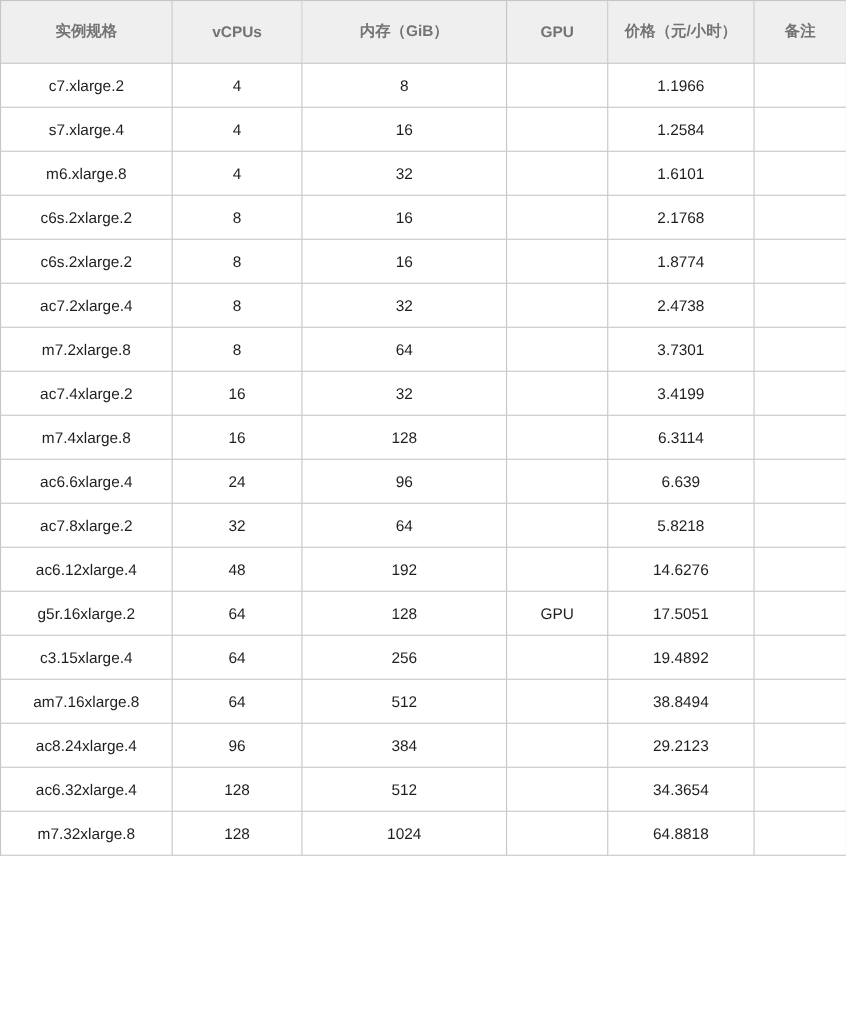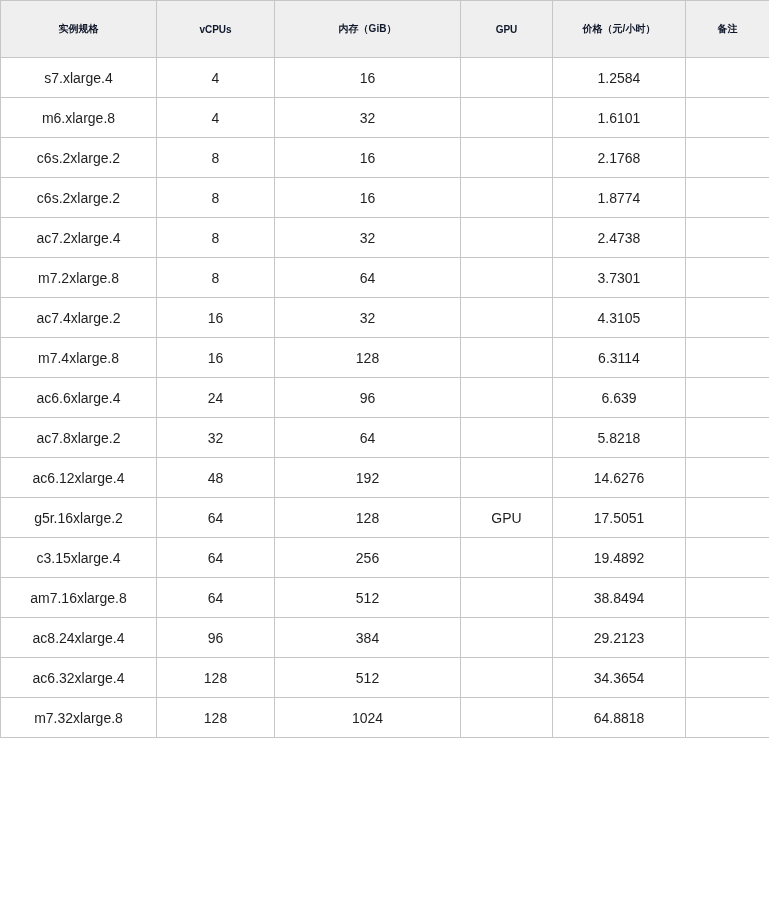--- a/index.html
+++ b/index.html
@@ -37,23 +37,23 @@
     text-align: center;
     vertical-align: middle;
     padding: 0 4px;
     overflow: hidden;
     white-space: nowrap;
   }
 
   table.pricing th {
     height: 57px;
     background: #efefef;
-    font-size: 10px;
+    font-size: 14px;
     font-weight: bold;
-    color: #0f172a;
+    color: #737373;
   }
 
   table.pricing td {
     height: 40px;
     background: #ffffff;
     font-size: 14px;
     font-weight: normal;
     color: #1f1f1f;
   }
 </style>
@@ -75,20 +75,28 @@
           <th>实例规格</th>
           <th>vCPUs</th>
           <th>内存（GiB）</th>
           <th>GPU</th>
           <th>价格（元/小时）</th>
           <th>备注</th>
         </tr>
     </thead>
     <tbody id="table-body">
         <tr>
+          <td>c7.xlarge.2</td>
+          <td>4</td>
+          <td>8</td>
+          <td></td>
+          <td>1.1966</td>
+          <td></td>
+        </tr>
+        <tr>
           <td>s7.xlarge.4</td>
           <td>4</td>
           <td>16</td>
           <td></td>
           <td>1.2584</td>
           <td></td>
         </tr>
         <tr>
           <td>m6.xlarge.8</td>
           <td>4</td>
@@ -127,21 +135,21 @@
           <td>64</td>
           <td></td>
           <td>3.7301</td>
           <td></td>
         </tr>
         <tr>
           <td>ac7.4xlarge.2</td>
           <td>16</td>
           <td>32</td>
           <td></td>
-          <td>4.3105</td>
+          <td>3.4199</td>
           <td></td>
         </tr>
         <tr>
           <td>m7.4xlarge.8</td>
           <td>16</td>
           <td>128</td>
           <td></td>
           <td>6.3114</td>
           <td></td>
         </tr>

